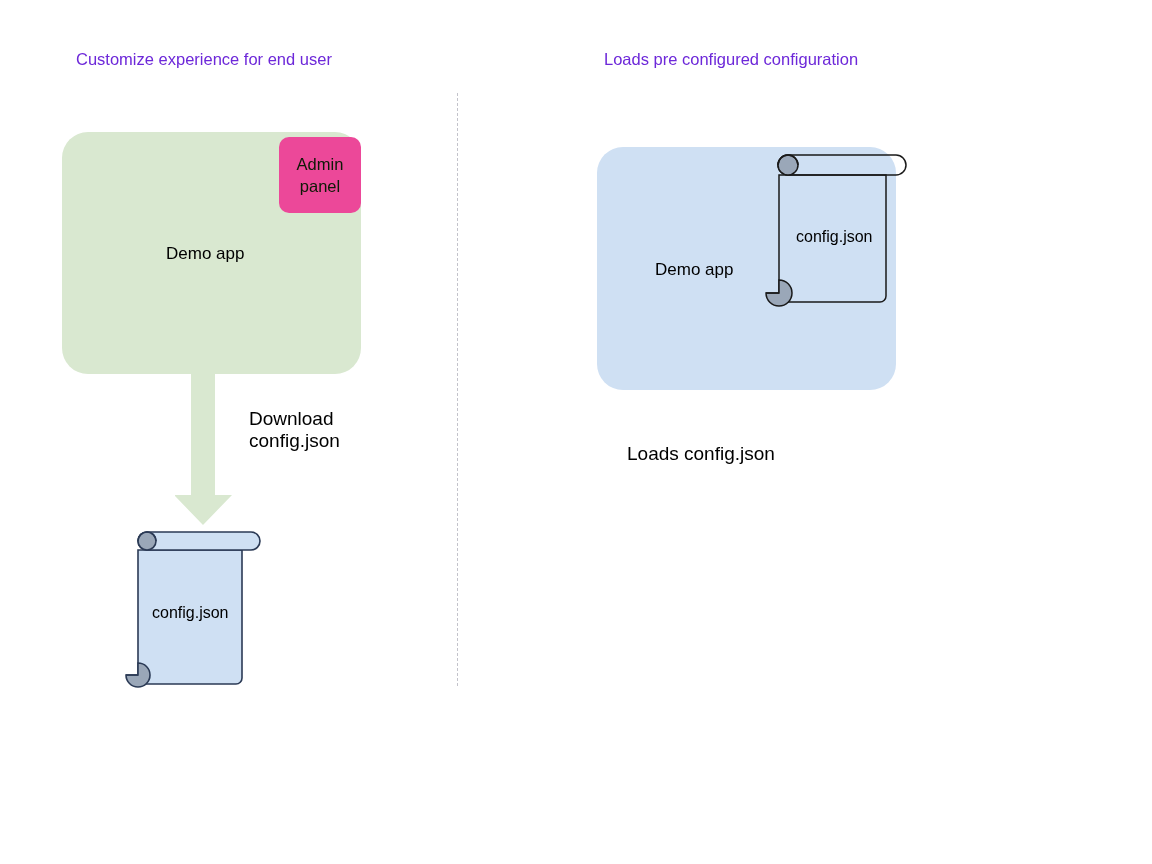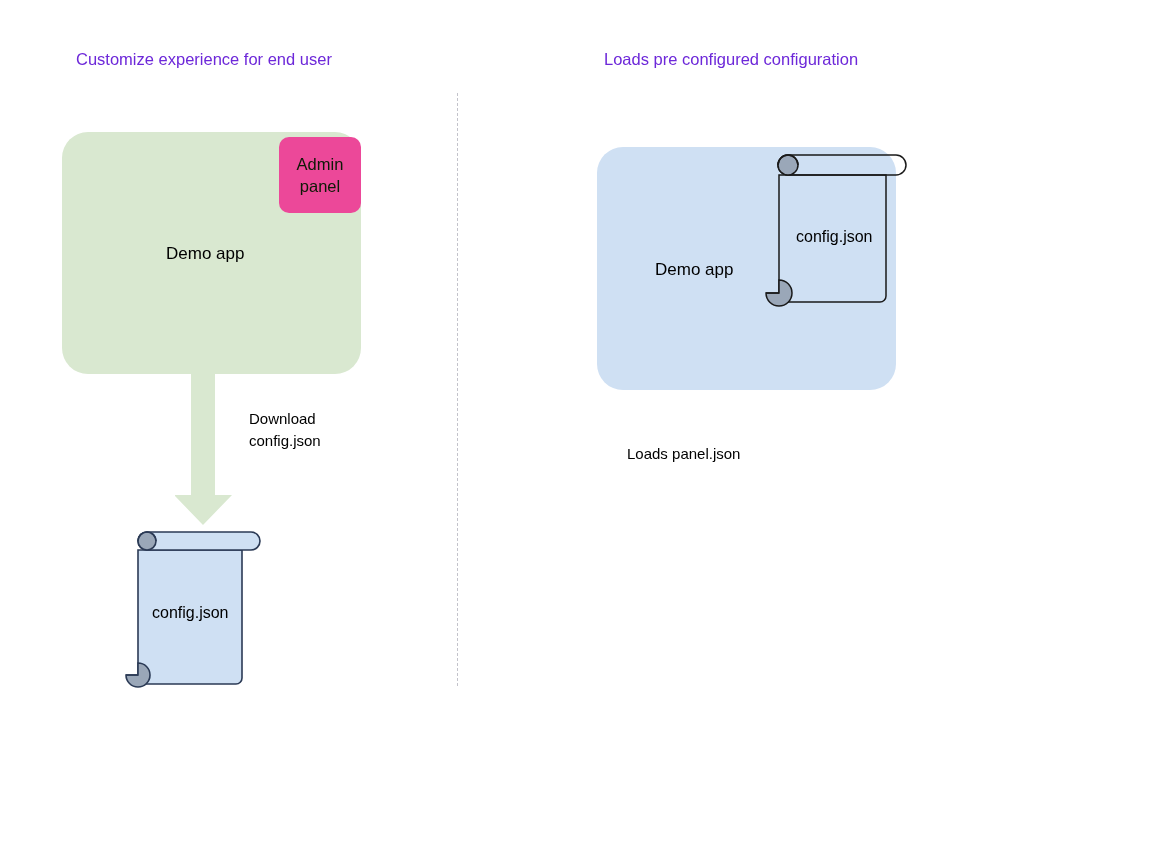--- a/index.html
+++ b/index.html
@@ -24,21 +24,21 @@
   
   .heading {
     position: absolute;
     font-size: 16.5px;
     line-height: 20px;
     color: #6d28d9;
     white-space: nowrap;
   }
   .caption {
     position: absolute;
-    font-size: 15px;
+    font-size: 19px;
     line-height: 22px;
     color: #000000;
     white-space: pre-line;
   }
 
   
   .divider {
     position: absolute;
     left: 457px;
     top: 93px;
@@ -185,15 +185,15 @@
       <path d="M22 6 A10 10 0 0 0 22 26 A10 10 0 0 0 22 6 Z" fill="#9aa7b8" stroke="#1a1a1a" stroke-width="1.5"></path>
       <path d="M12 16 A10 10 0 0 1 32 16" fill="none" stroke="#1a1a1a" stroke-width="1.5"></path>
 
       <path d="M13 144 m-13 0 a13 13 0 1 0 13 -13 L13 144 Z" fill="#9aa7b8" stroke="#1a1a1a" stroke-width="1.5"></path>
       <line x1="13" y1="144" x2="0" y2="144" stroke="#1a1a1a" stroke-width="1.5"></line>
     </svg>
   </div>
 
   <div class="doc-label doc-label-right">config.json</div>
 
-  <div class="caption cap-loads">Loads panel.json</div>
+  <div class="caption cap-loads">Loads config.json</div>
 
 </div>
 
 </body></html>

